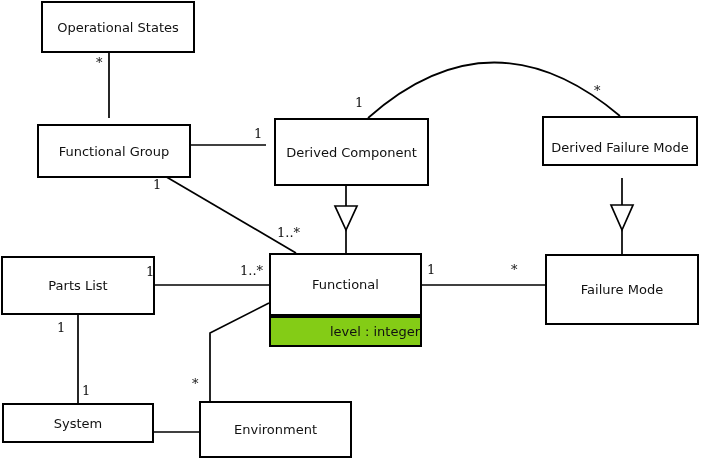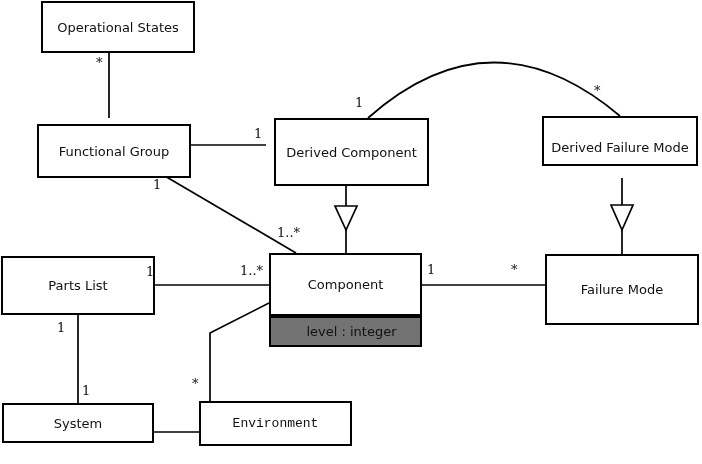--- a/index.html
+++ b/index.html
@@ -27,25 +27,25 @@
     justify-content: center;
     font-size: 13px;
     color: #111111;
     text-align: center;
     z-index: 2;
     white-space: nowrap;
   }
   .attr-box {
     position: absolute;
     box-sizing: border-box;
-    background: #737373;
+    background: #84cc16;
     border: 2px solid #000000;
     display: flex;
     align-items: center;
-    justify-content: center;
+    justify-content: flex-end;
     padding-left: 12px;
     font-size: 13px;
     color: #111111;
     z-index: 2;
     white-space: nowrap;
   }
   .mult {
     position: absolute;
     font-family: "DejaVu Serif", serif;
     font-size: 13px;
@@ -57,21 +57,21 @@
   
   #b-operational-states { left: 41px;  top: 1px;   width: 154px; height: 52px; }
   #b-functional-group   { left: 37px;  top: 118px; width: 154px; height: 54px; margin-top: 6px; }
   #b-derived-component  { left: 274px; top: 118px; width: 155px; height: 68px; }
   #b-derived-failure-mode { left: 542px; top: 116px; width: 156px; height: 50px; padding-top: 12px; }
   #b-component          { left: 269px; top: 253px; width: 153px; height: 63px; }
   #b-component-attr     { left: 269px; top: 316px; width: 153px; height: 31px; }
   #b-parts-list         { left: 1px;   top: 256px; width: 154px; height: 59px; }
   #b-failure-mode       { left: 545px; top: 254px; width: 154px; height: 71px; }
   #b-system             { left: 2px;   top: 403px; width: 152px; height: 40px; }
-  #b-environment        { left: 199px; top: 401px; width: 153px; height: 45px; font-family: Liberation Mono, monospace; }
+  #b-environment        { left: 199px; top: 401px; width: 153px; height: 57px; }
   
   #m-os-fg-star   { left: 96px;  top: 56px;  }
   #m-fg-dc-one    { left: 254px; top: 127px; }
   #m-fg-comp-one  { left: 153px; top: 178px; }
   #m-dc-arc-one   { left: 355px; top: 96px;  }
   #m-dfm-arc-star { left: 594px; top: 84px;  }
   #m-fg-comp-many { left: 277px; top: 226px; }
   #m-pl-one       { left: 146px; top: 265px; }
   #m-pl-comp-many { left: 240px; top: 264px; }
   #m-comp-one     { left: 427px; top: 263px; }
@@ -119,21 +119,21 @@
 
   <div class="box" id="b-derived-component">
     <span>Derived Component</span>
   </div>
 
   <div class="box" id="b-derived-failure-mode">
     <span>Derived Failure Mode</span>
   </div>
 
   <div class="box" id="b-component">
-    <span>Component</span>
+    <span>Functional</span>
   </div>
   <div class="attr-box" id="b-component-attr">
     <span>level : integer</span>
   </div>
 
   <div class="box" id="b-parts-list">
     <span>Parts List</span>
   </div>
 
   <div class="box" id="b-failure-mode">

